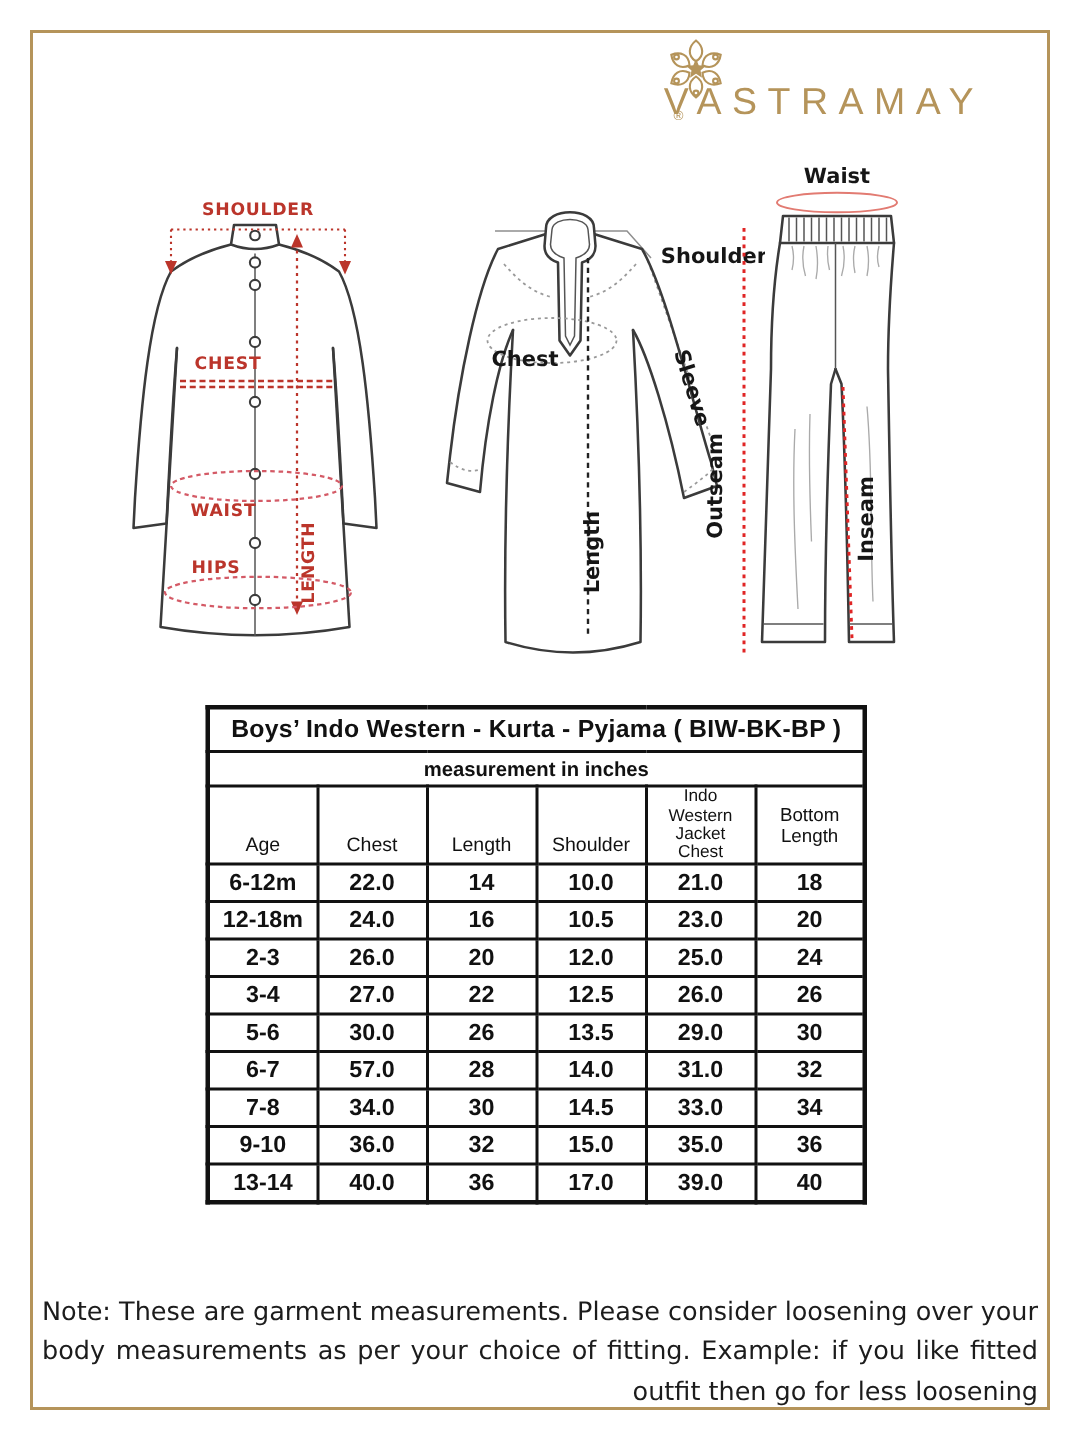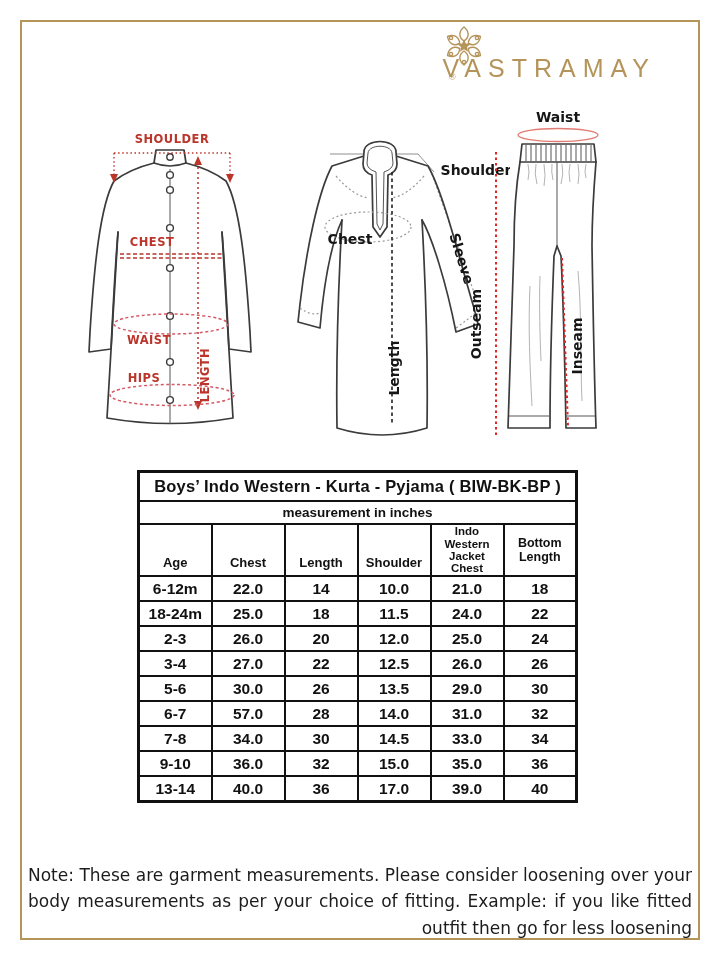--- a/index.html
+++ b/index.html
@@ -39,21 +39,21 @@
   .blk-label-lg{fill:#161616;font:bold 14px "DejaVu Sans",sans-serif;}
 
   
   .size-table{position:absolute;left:137px;top:470px;width:441px;border-collapse:collapse;
               table-layout:fixed;color:var(--ink,#111);font-weight:bold;
               font-family:"Liberation Sans",sans-serif;}
   .size-table td,.size-table th{border:2px solid #111;text-align:center;padding:0;}
   .size-table{border:3px solid #111;}
   .t-title td{font-size:16.5px;height:27px;letter-spacing:.2px;}
   .t-sub td{font-size:13.5px;height:21px;}
-  .t-head th{font-size:13px;height:45px;vertical-align:bottom;padding-bottom:5px;font-weight:bold;}
+  .t-head th{font-size:13px;height:45px;vertical-align:bottom;padding-bottom:5px;font-weight:normal;}
   .t-head th.vmid{vertical-align:middle;padding-bottom:0;}
   .t-head th.th-iwjc{font-size:11.5px;line-height:1.08;}
   .t-head th.th-bl{font-size:12.5px;line-height:1.12;}
   .t-head th span{display:inline-block;}
   .t-head th.th-iwjc span{max-width:56px;}
   .t-head th.th-bl span{max-width:50px;}
   .size-table tbody td{font-size:15.5px;height:23px;}
 
   
   .note{position:absolute;left:28px;top:862px;width:664px;margin:0;
@@ -187,26 +187,26 @@
     <tbody>
         <tr>
           <td>6-12m</td>
           <td>22.0</td>
           <td>14</td>
           <td>10.0</td>
           <td>21.0</td>
           <td>18</td>
         </tr>
         <tr>
-          <td>18-24m</td>
-          <td>25.0</td>
-          <td>18</td>
-          <td>11.5</td>
+          <td>12-18m</td>
           <td>24.0</td>
-          <td>22</td>
+          <td>16</td>
+          <td>10.5</td>
+          <td>23.0</td>
+          <td>20</td>
         </tr>
         <tr>
           <td>2-3</td>
           <td>26.0</td>
           <td>20</td>
           <td>12.0</td>
           <td>25.0</td>
           <td>24</td>
         </tr>
         <tr>

